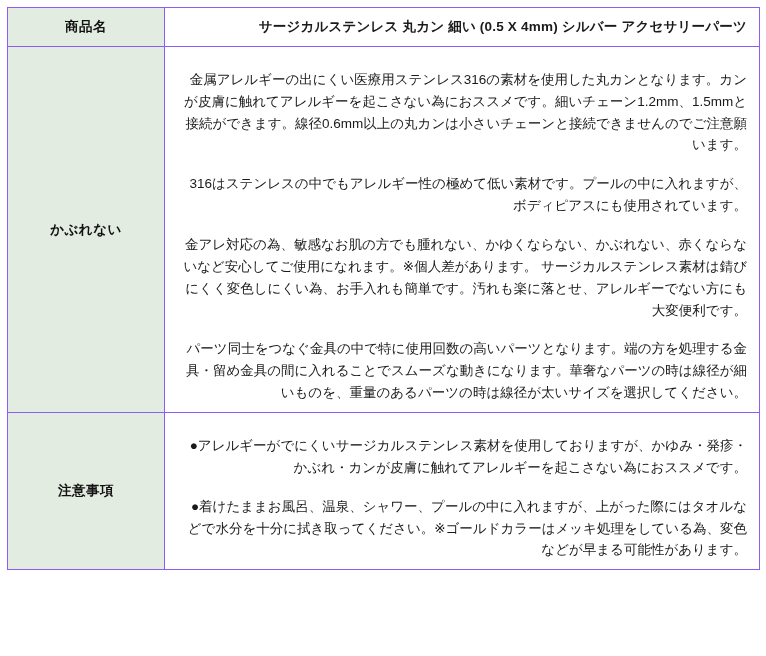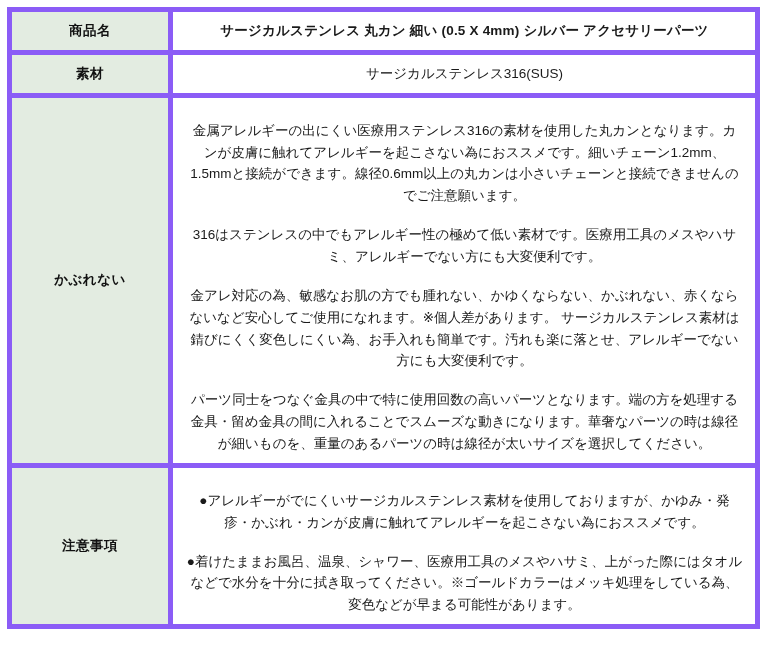--- a/index.html
+++ b/index.html
@@ -20,53 +20,52 @@
     padding: 7px 6px 6px 7px;
     background: #ffffff;
   }
   table.spec {
     border-collapse: collapse;
     width: 753px;
     table-layout: fixed;
     border: 1px solid #9aa89a;
   }
   table.spec th, table.spec td {
-    border: 5px solid #8b5cf6;
+    border: 1px solid #8b5cf6;
     vertical-align: middle;
     font-size: 13.5px;
     line-height: 1.62;
   }
   table.spec th {
     width: 148px;
     background: #e3ece1;
     text-align: center;
     font-weight: bold;
     color: #111111;
     padding: 6px 4px;
     letter-spacing: 0.5px;
   }
   table.spec td {
     background: #ffffff;
-    text-align: center;
+    text-align: right;
     padding: 8px 12px 8px 13px;
     color: #1a1a1a;
   }
   td.title-cell {
     font-weight: bold;
     font-size: 14.5px;
     padding-top: 7px;
     padding-bottom: 7px;
     letter-spacing: 0.2px;
   }
   td.body-cell p {
     margin: 14px 0 17px 0;
   }
   td.body-cell p:last-child {
     margin-bottom: 0;
-    font-family: Liberation Serif, serif;
   }
   td.desc-cell {
     padding-top: 12px;
     padding-bottom: 12px;
   }
   td.note-cell {
     padding-top: 13px;
     padding-bottom: 13px;
   }
   td.single-line {
@@ -81,41 +80,35 @@
   <table class="spec">
     <tbody>
       <tr>
         <th>商品名</th>
         <td class="title-cell">
           <span>サージカルステンレス 丸カン 細い (0.5 X 4mm) シルバー アクセサリーパーツ</span>
         </td>
       </tr>
 
 
-      <tr>
-        <th>素材</th>
-        <td class="single-line">
-          <span>サージカルステンレス316(SUS)</span>
-        </td>
-      </tr>
 
 
       <tr>
         <th>かぶれない</th>
         <td class="body-cell desc-cell">
           <p>金属アレルギーの出にくい医療用ステンレス316の素材を使用した丸カンとなります。カンが皮膚に触れてアレルギーを起こさない為におススメです。細いチェーン1.2mm、1.5mmと接続ができます。線径0.6mm以上の丸カンは小さいチェーンと接続できませんのでご注意願います。</p>
-          <p>316はステンレスの中でもアレルギー性の極めて低い素材です。医療用工具のメスやハサミ、アレルギーでない方にも大変便利です。</p>
+          <p>316はステンレスの中でもアレルギー性の極めて低い素材です。プールの中に入れますが、ボディピアスにも使用されています。</p>
           <p>金アレ対応の為、敏感なお肌の方でも腫れない、かゆくならない、かぶれない、赤くならないなど安心してご使用になれます。※個人差があります。 サージカルステンレス素材は錆びにくく変色しにくい為、お手入れも簡単です。汚れも楽に落とせ、アレルギーでない方にも大変便利です。</p>
           <p>パーツ同士をつなぐ金具の中で特に使用回数の高いパーツとなります。端の方を処理する金具・留め金具の間に入れることでスムーズな動きになります。華奢なパーツの時は線径が細いものを、重量のあるパーツの時は線径が太いサイズを選択してください。</p>
         </td>
       </tr>
 
       <tr>
         <th>注意事項</th>
         <td class="body-cell note-cell">
           <p>●アレルギーがでにくいサージカルステンレス素材を使用しておりますが、かゆみ・発疹・かぶれ・カンが皮膚に触れてアレルギーを起こさない為におススメです。</p>
-          <p>●着けたままお風呂、温泉、シャワー、医療用工具のメスやハサミ、上がった際にはタオルなどで水分を十分に拭き取ってください。※ゴールドカラーはメッキ処理をしている為、変色などが早まる可能性があります。</p>
+          <p>●着けたままお風呂、温泉、シャワー、プールの中に入れますが、上がった際にはタオルなどで水分を十分に拭き取ってください。※ゴールドカラーはメッキ処理をしている為、変色などが早まる可能性があります。</p>
         </td>
       </tr>
 
     </tbody>
   </table>
 </div>
 
 </body></html>

